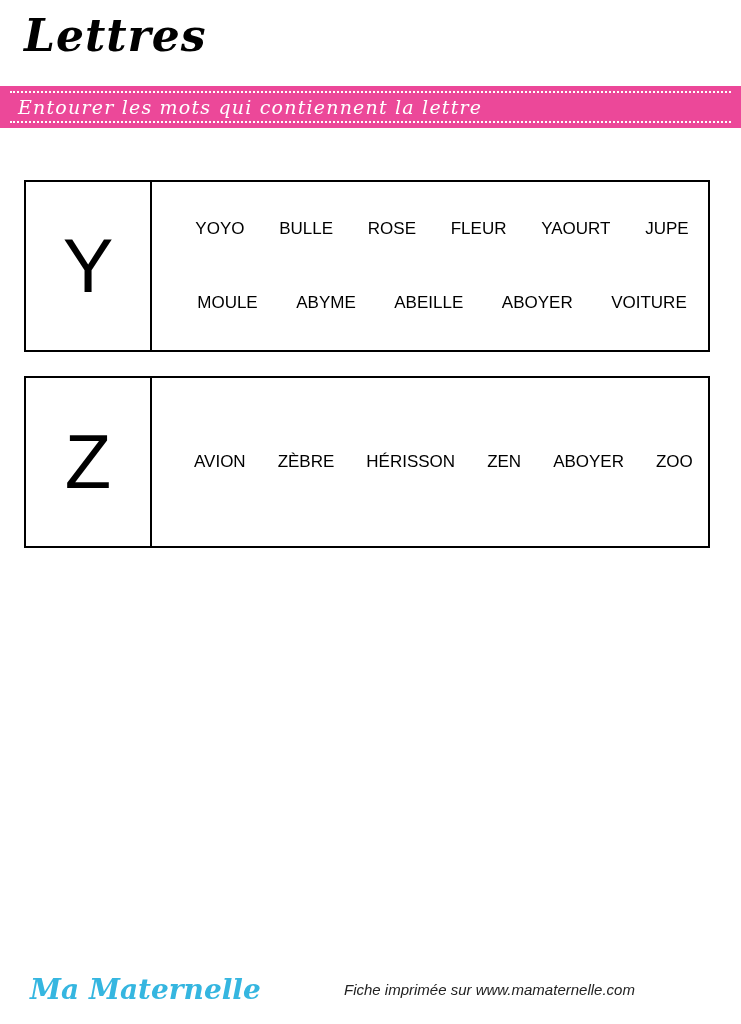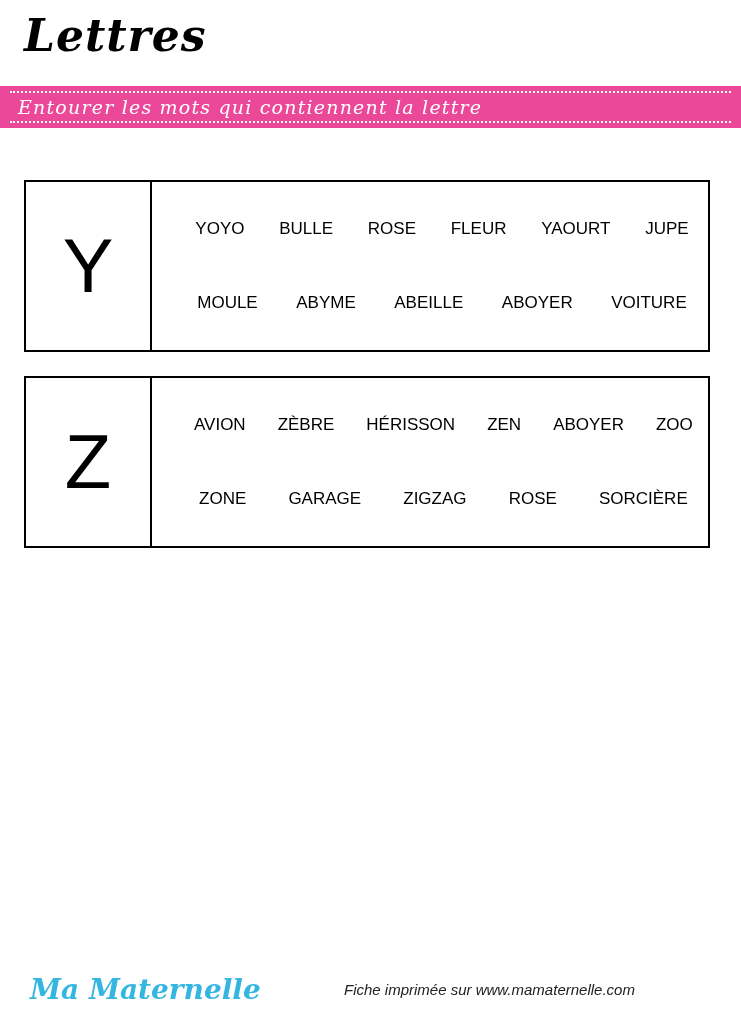--- a/index.html
+++ b/index.html
@@ -172,24 +172,17 @@
   </div>
   <div class="words-cell">
     <div class="word-row">
       <span class="word">AVION</span>
       <span class="word">ZÈBRE</span>
       <span class="word">HÉRISSON</span>
       <span class="word">ZEN</span>
       <span class="word">ABOYER</span>
       <span class="word">ZOO</span>
     </div>
-    <div class="word-row">
-      <span class="word">ZONE</span>
-      <span class="word">GARAGE</span>
-      <span class="word">ZIGZAG</span>
-      <span class="word">ROSE</span>
-      <span class="word">SORCIÈRE</span>
-    </div>
   </div>
 </div>
 
 <div class="footer-brand">Ma Maternelle</div>
 <div class="footer-note">Fiche imprimée sur www.mamaternelle.com</div>
 
 </body></html>

